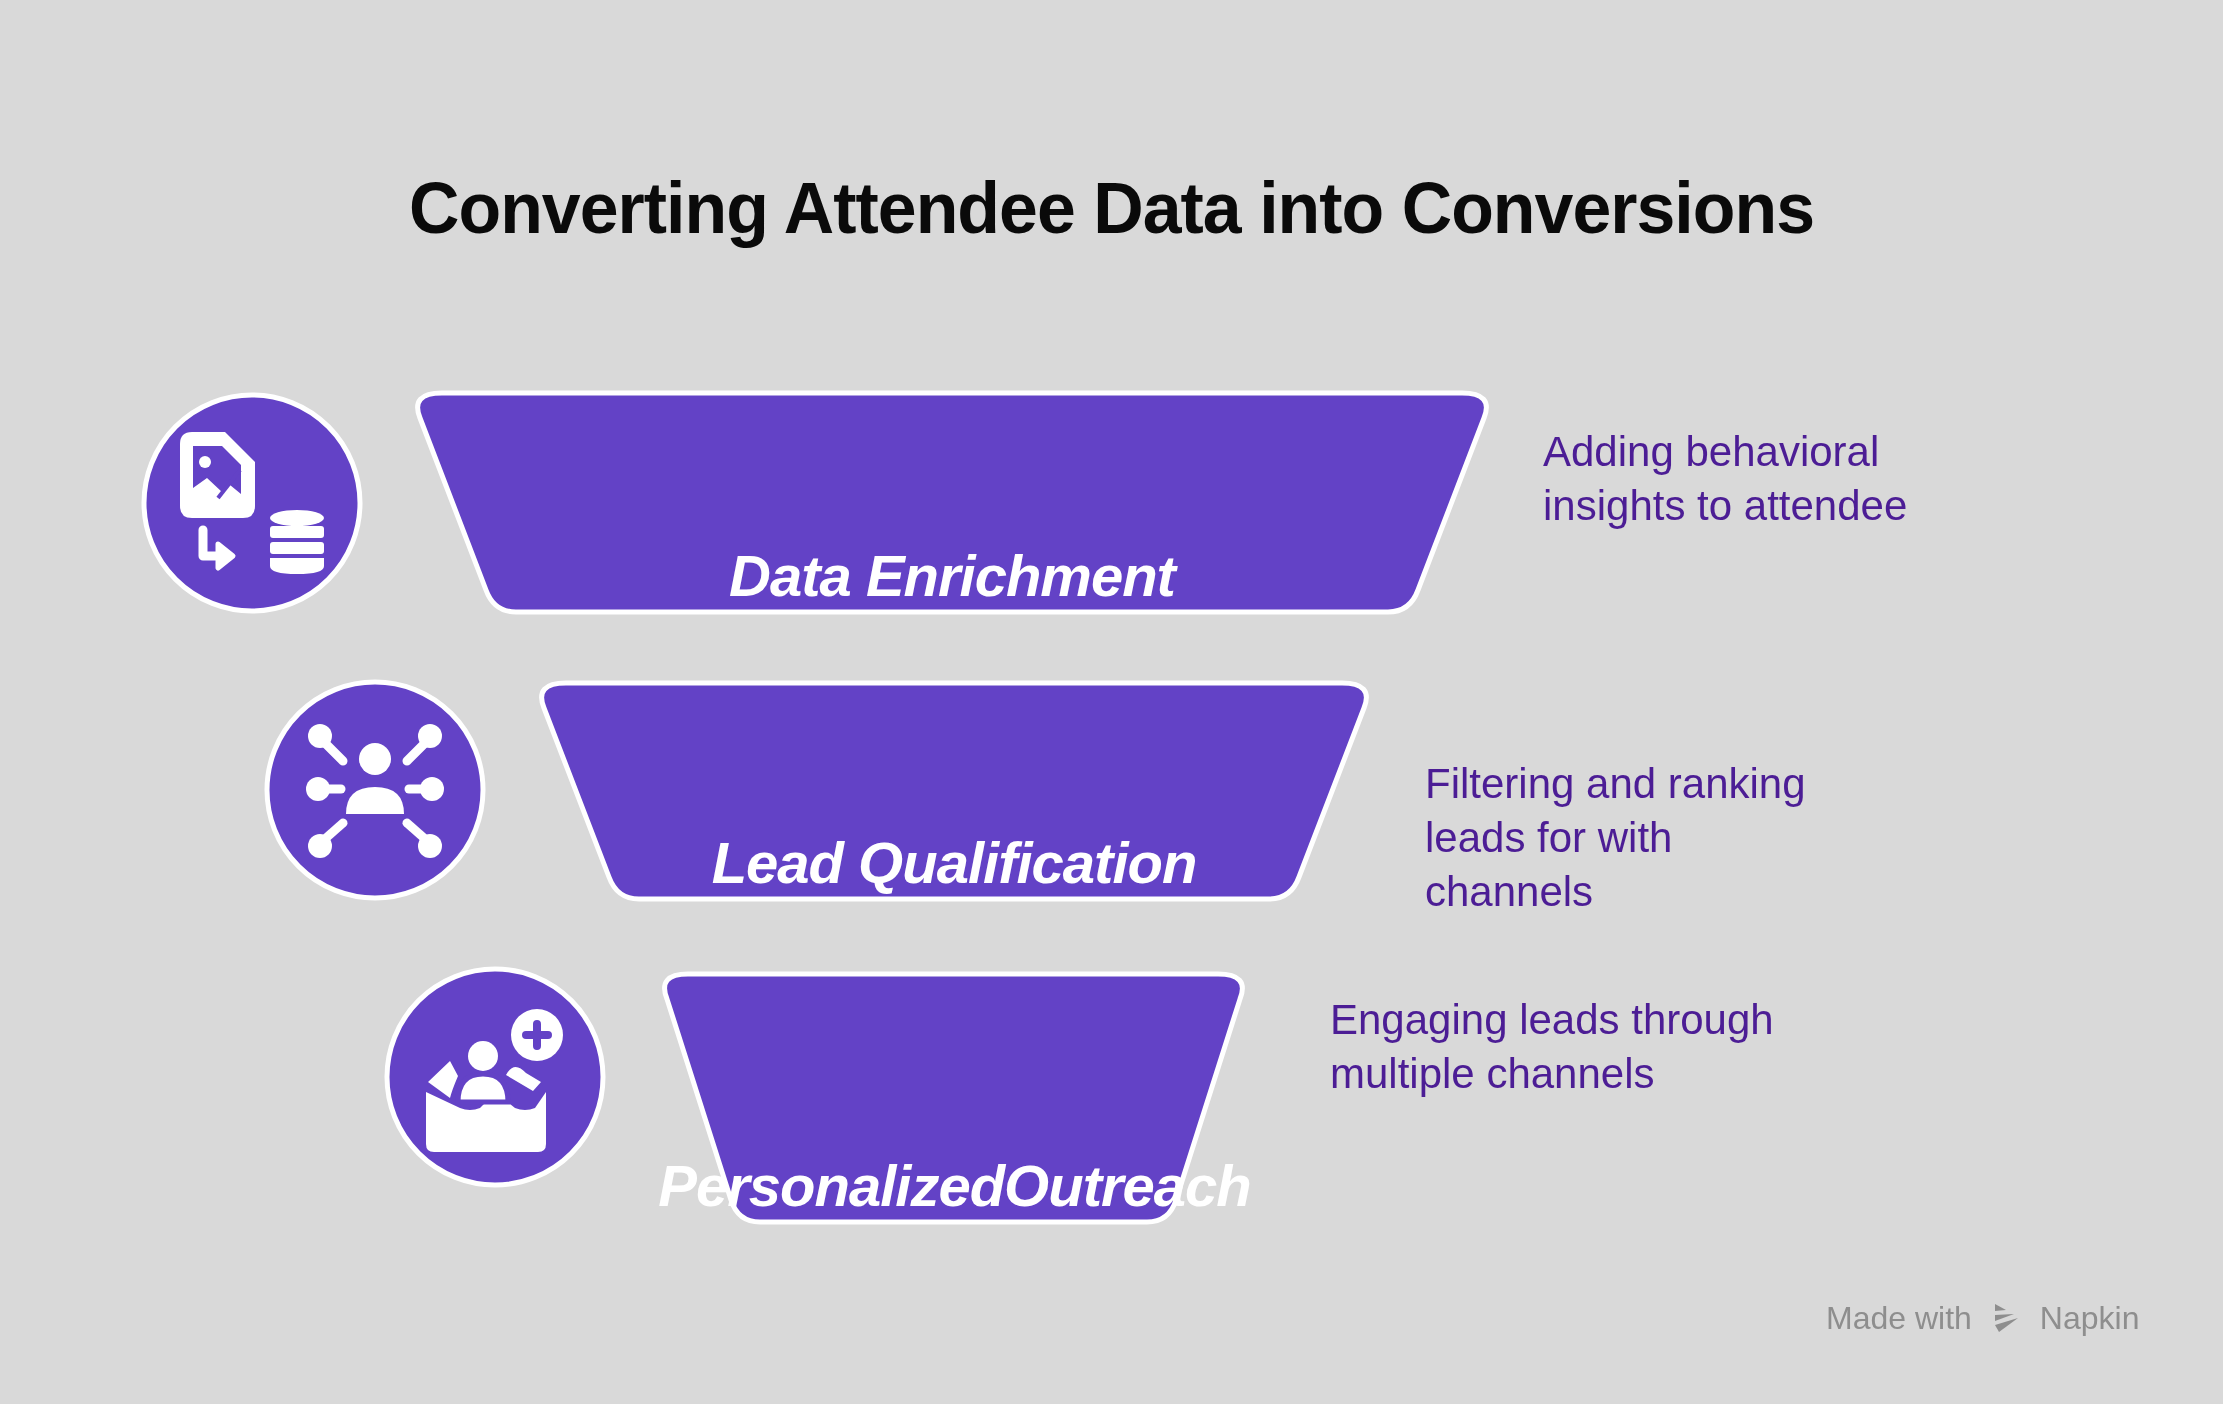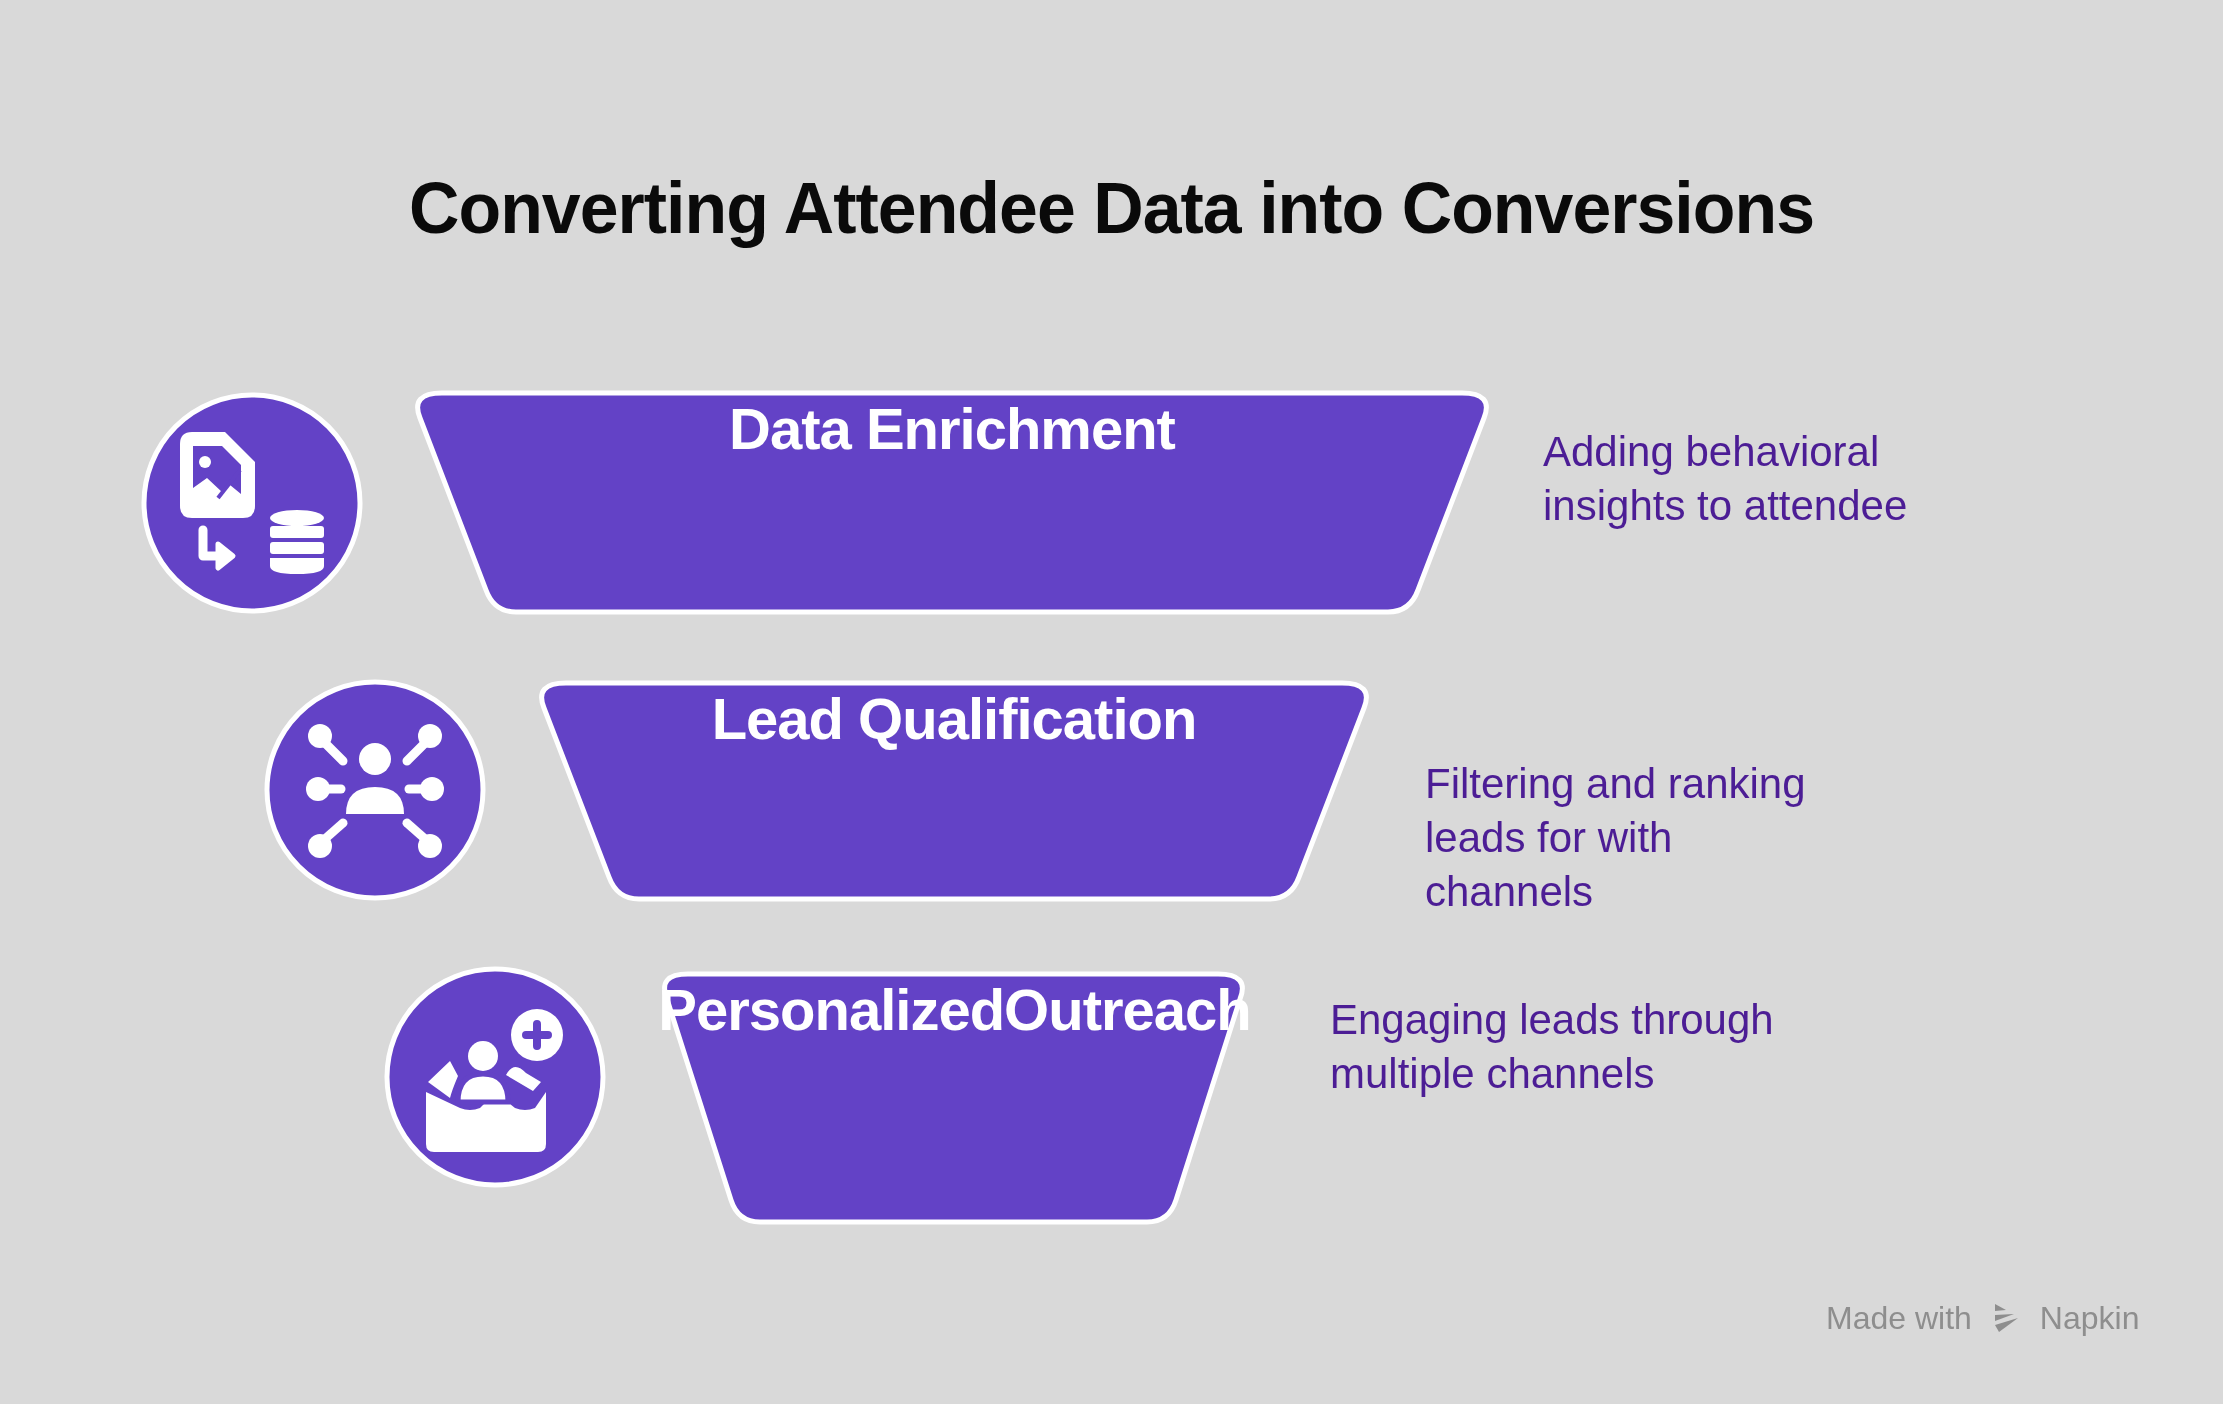--- a/index.html
+++ b/index.html
@@ -12,21 +12,21 @@
       position: absolute; left: 0; width: 2223px; top: 172px;
       text-align: center; font-size: 72px; font-weight: 700;
       color: #0a0a0a; letter-spacing: -1px; line-height: 1;
       transform: scaleX(0.97);
     }
     svg.shapes { position: absolute; left: 0; top: 0; }
     .stage-label {
       position: absolute; color: #ffffff; font-weight: 700;
       text-align: center; font-size: 58px; line-height: 72px;
       letter-spacing: -1px;
-      display: flex; align-items: flex-start; justify-content: center;
+      display: flex; align-items: flex-end; justify-content: center; font-style: italic;
     }
     .desc {
       position: absolute; color: #4c1d95; font-size: 42px;
       line-height: 54px; font-weight: 400;
     }
     .footer {
       position: absolute; left: 1826px; top: 1298px; height: 40px;
       display: flex; align-items: center; gap: 20px;
       color: #8e8e8e; font-size: 32px;
     }

